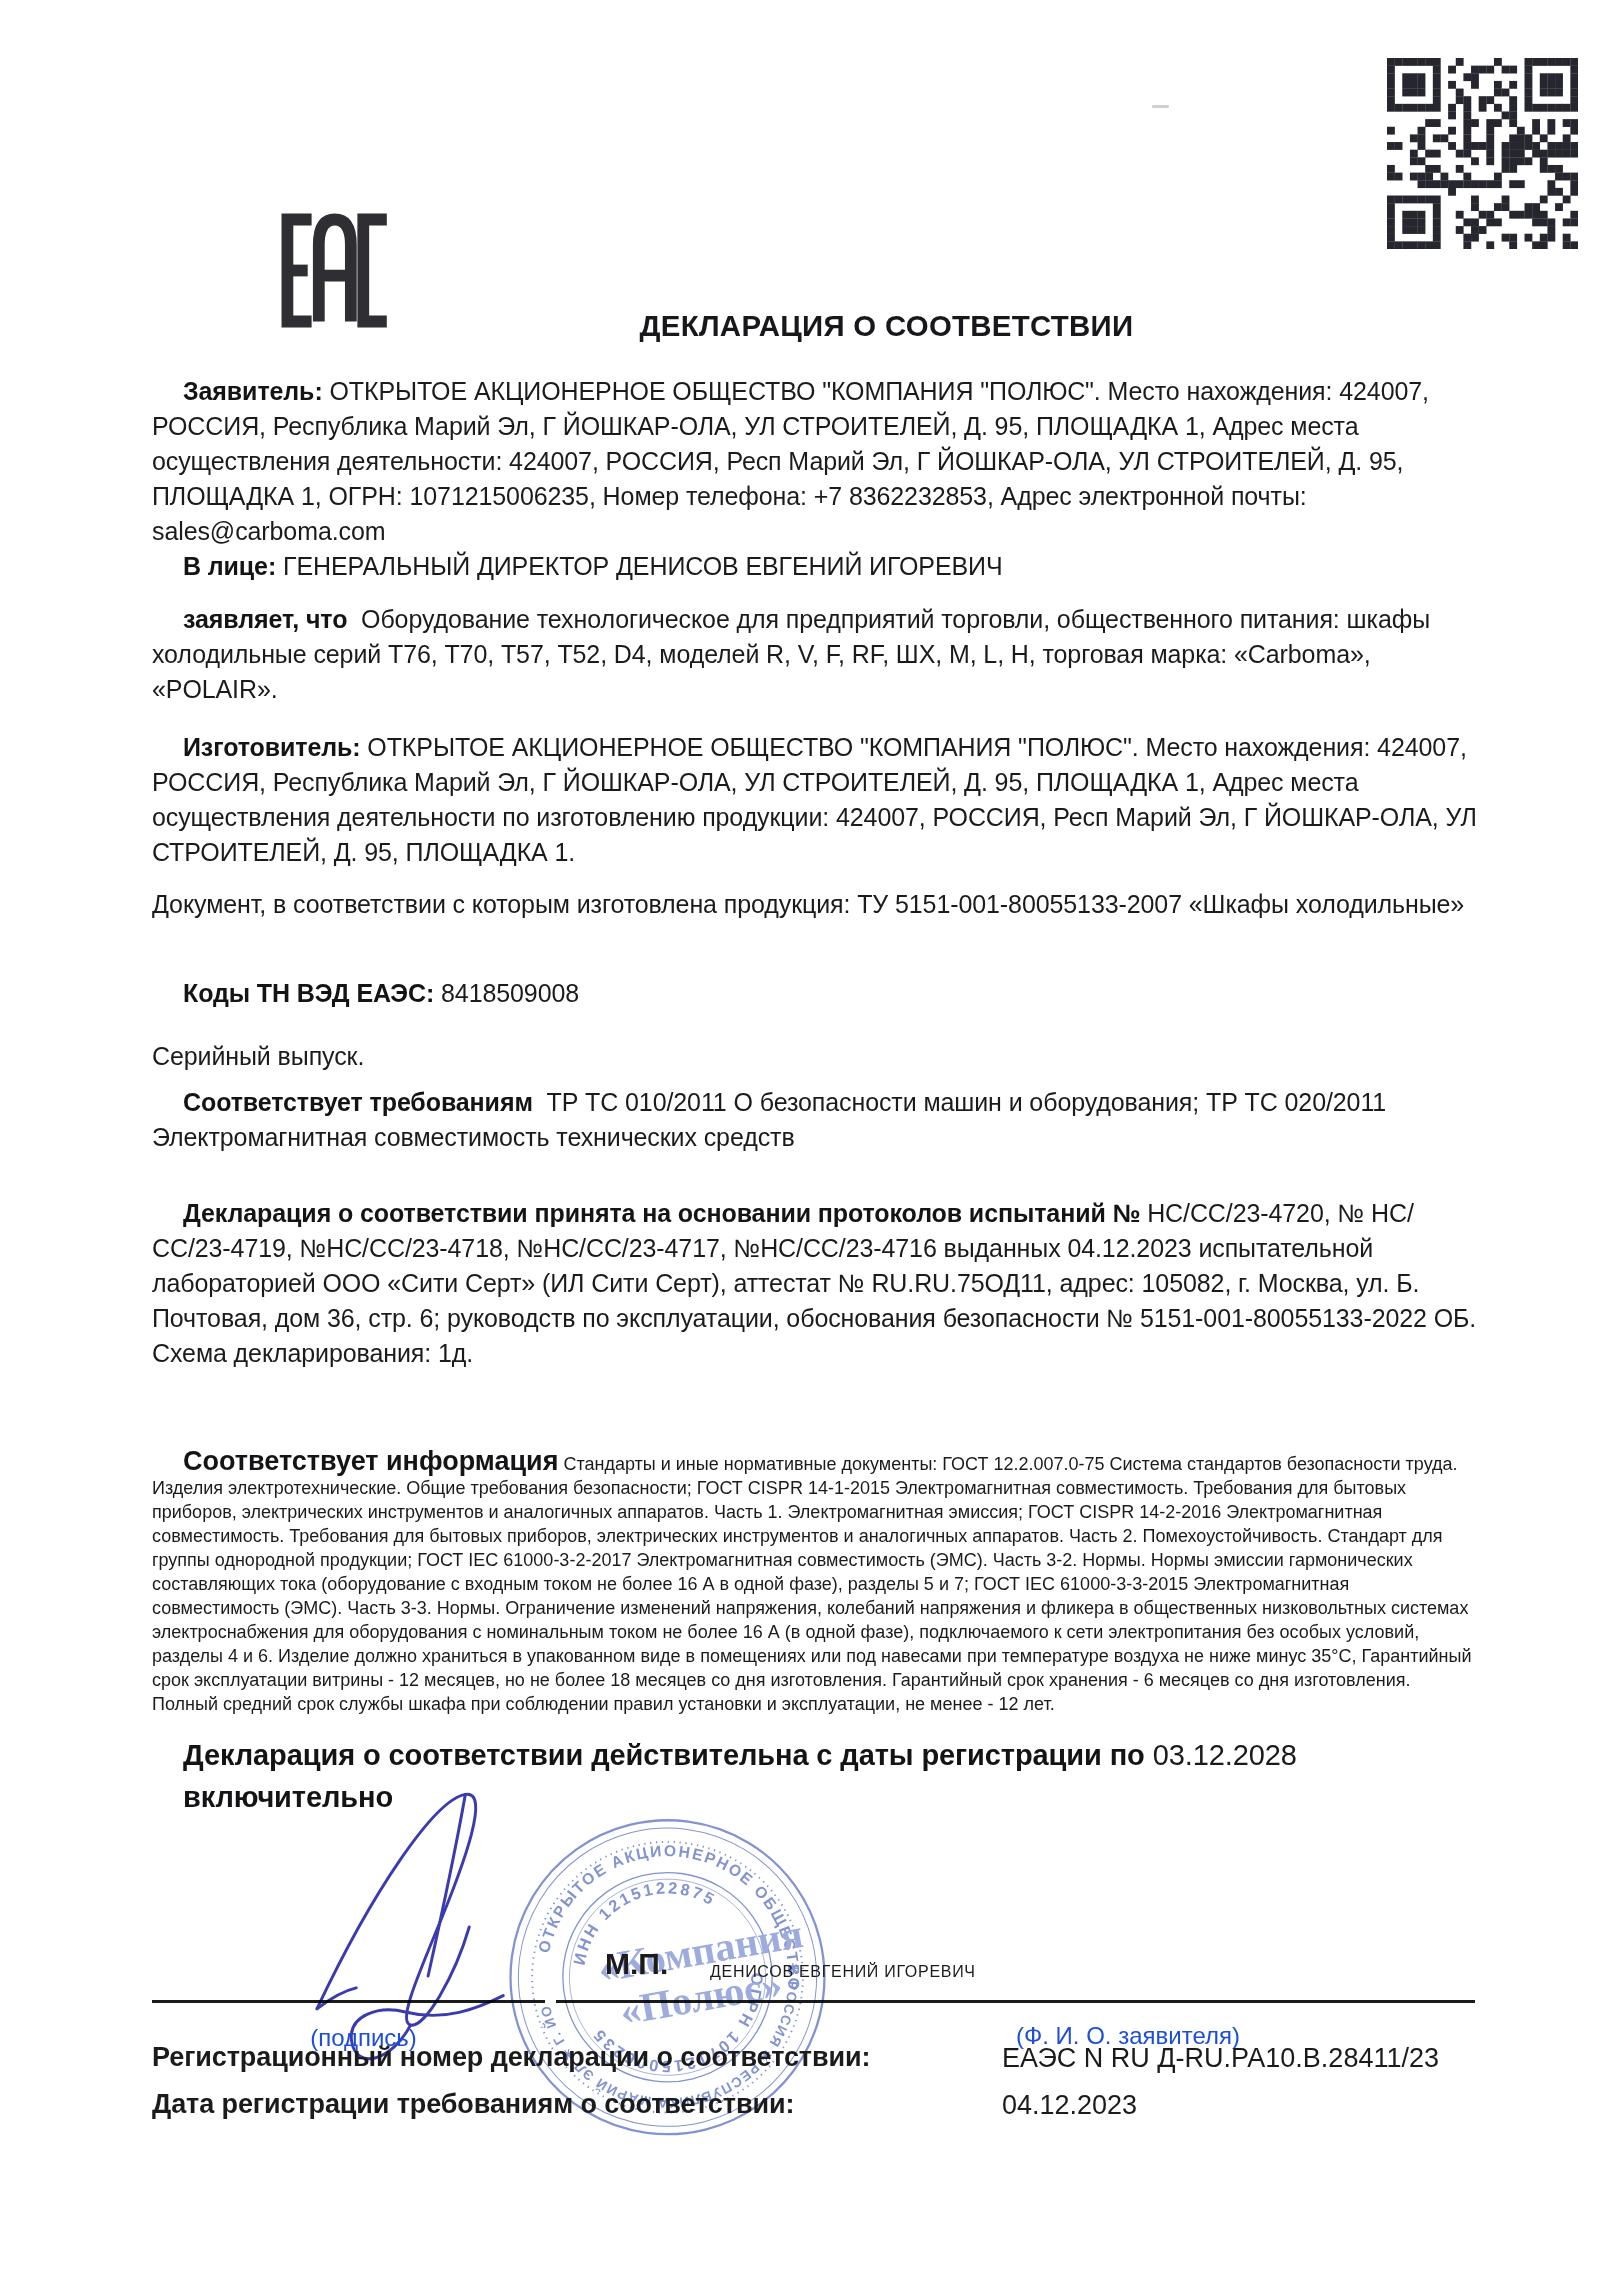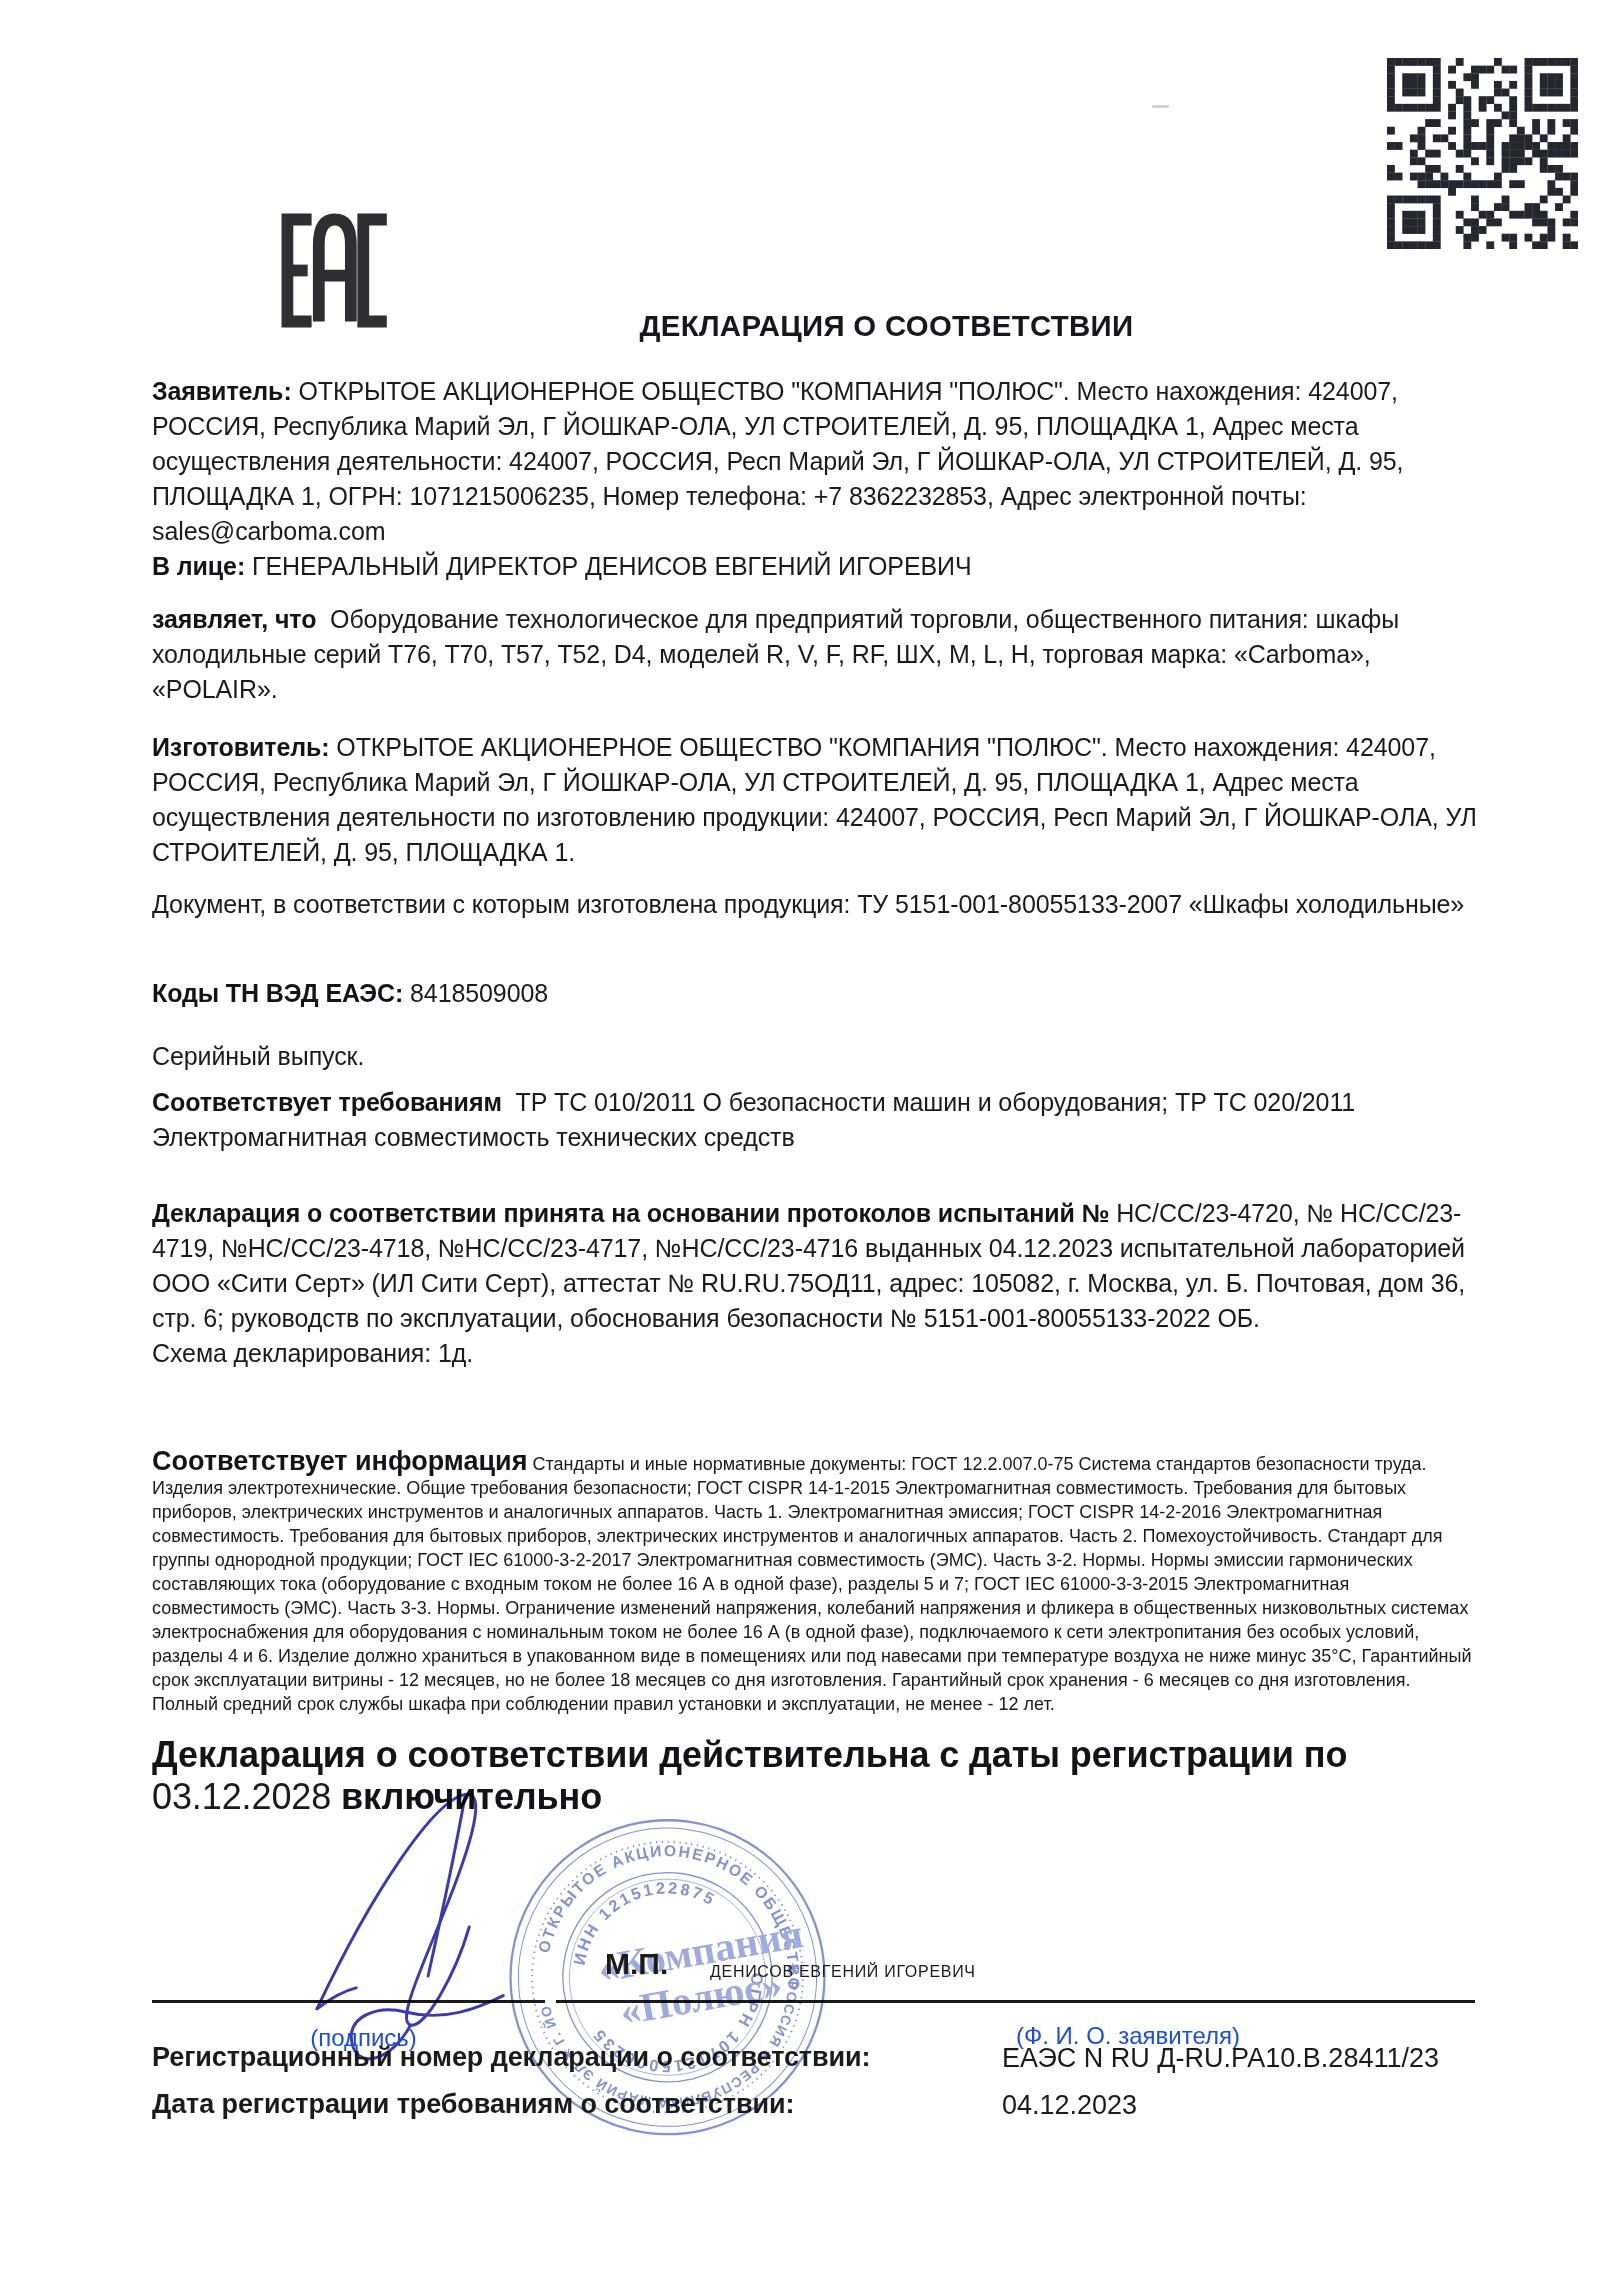--- a/index.html
+++ b/index.html
@@ -10,24 +10,24 @@
   
   .title{position:absolute; left:301px; width:1171px; text-align:center;
          font-weight:bold; font-size:29.4px; letter-spacing:0.3px; margin:0; color:#18181c;}
   .t1{top:257px;} .t2{top:309px;}
   .eac-logo{position:absolute; left:275px; top:211px; width:119px; height:119px;}
   .qr{position:absolute; left:1387px; top:58px; width:191px; height:191px;}
   .artifact{position:absolute; left:1152px; top:105px; width:17px; height:3.3px; background:#cfcfcf; border-radius:1.3px;}
   
   .para{position:absolute; left:152px; width:1326px; margin:0;
         font-size:25px; line-height:35px; letter-spacing:-0.1px; color:#1b1b1b;}
-  .para b{color:#141416;}
+  .para b{color:#141416;margin-left:31px;}
   .small{font-size:18px; line-height:24px; letter-spacing:0;}
   .add-head{font-size:27px;}
-  .validity{font-size:36px; line-height:42px; font-weight:bold;}
+  .validity{font-size:29px; line-height:42px; font-weight:bold;}
   .validity .reg-val{font-weight:normal;}
   
   .sig-svg{position:absolute; left:294px; top:1780px; width:327px; height:281px; mix-blend-mode:multiply; z-index:4;}
   .stamp-svg{position:absolute; left:504px; top:1807px; width:327px; height:347px; mix-blend-mode:multiply; z-index:3;}
   .mp{position:absolute; left:605px; top:1947px; font-size:30px; font-weight:bold; z-index:5; margin:0;}
   .fio{position:absolute; left:710px; top:1963px; font-size:16px; z-index:5; margin:0; letter-spacing:0.7px;}
   .sig-line{position:absolute; top:2000px; height:2.6px; background:#1a1a1a; z-index:2;}
   .line-l{left:152px; width:393px;} .line-r{left:556px; width:919px;}
   .caption{position:absolute; font-size:24px; color:#1d4ed8; margin:16px; z-index:5;}
   .cap-sign{left:171px; top:2008px; width:353px; text-align:center;}

